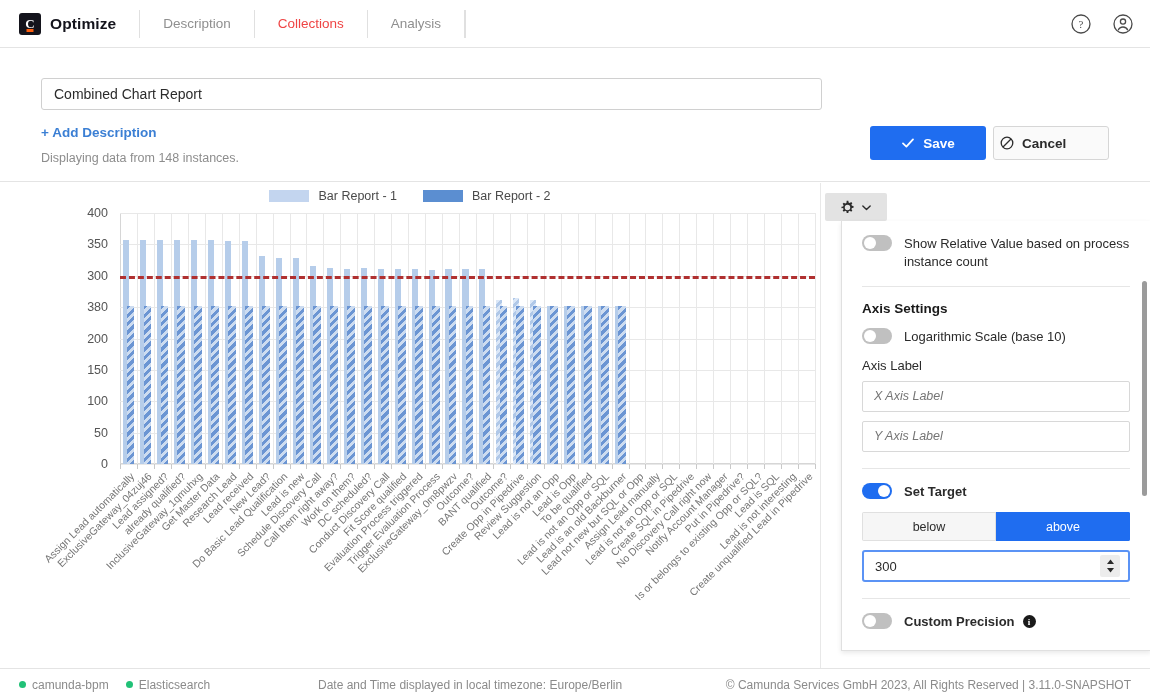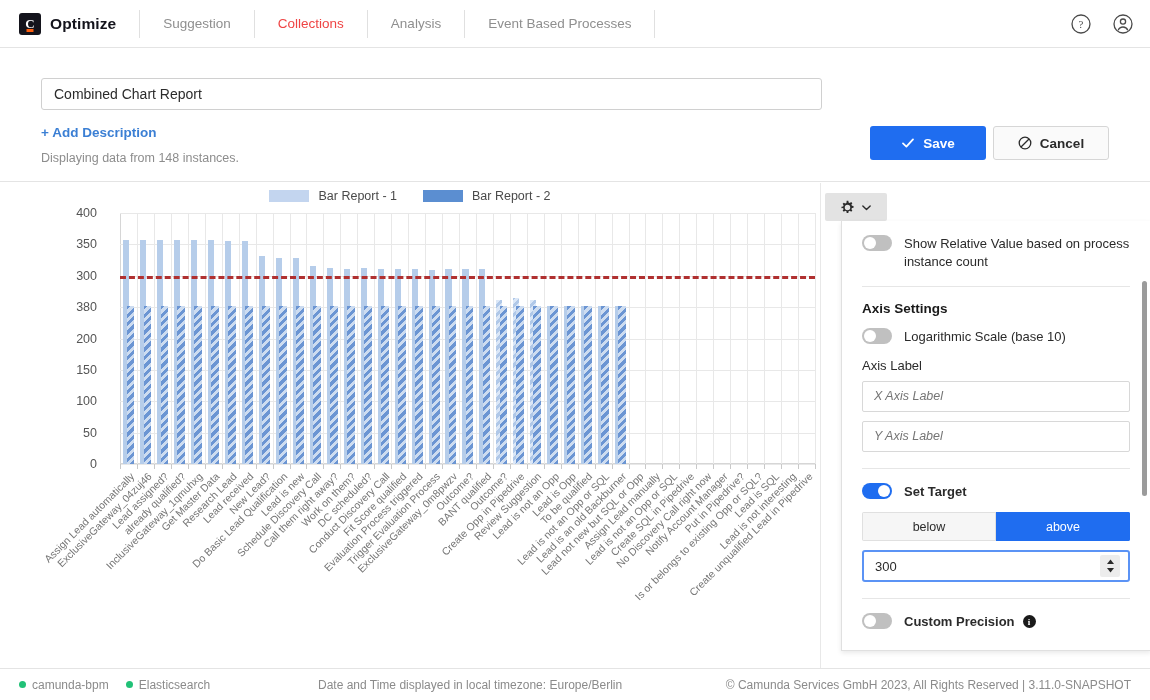--- a/index.html
+++ b/index.html
@@ -61,21 +61,21 @@
     position: absolute; left: 870px; top: 78px; width: 116px; height: 34px;
     background: #1f6df0; color: #fff; border: none; border-radius: 3px;
     font-size: 13.5px; font-weight: bold; cursor: pointer;
     display: flex; align-items: center; justify-content: center; gap: 8px;
     font-family: "Liberation Sans", sans-serif;
   }
   .btn-cancel {
     position: absolute; left: 993px; top: 78px; width: 116px; height: 34px;
     background: #fafafa; color: #2b2b2b; border: 1px solid #d6d6d6; border-radius: 3px;
     font-size: 13.5px; font-weight: bold; cursor: pointer;
-    display: flex; align-items: center; justify-content: center; gap: 8px;
+    display: flex; align-items: center; justify-content: flex-start; gap: 8px;
     font-family: "Liberation Sans", sans-serif;
   }
   .upd-row { position: absolute; right: 41px; top: 152px; display: flex; align-items: center; gap: 10px; }
   .upd-label { font-size: 13.5px; color: #2b2b2b; }
 
   .toggle { width: 30px; height: 16px; border-radius: 9px; background: #c0c0c0; position: relative; cursor: pointer; flex: none; }
   .toggle.on { background: #1f6df0; }
   .toggle .knob { position: absolute; top: 2px; left: 2px; width: 12px; height: 12px; border-radius: 50%; background: #fff; transition: left .1s; }
   .toggle.on .knob { left: 16px; }
 
@@ -83,21 +83,21 @@
   .chart-wrap { position: absolute; top: 183px; left: 0; width: 820px; height: 485px; background: #fff; }
   .legend { position: absolute; top: 6px; left: 0; width: 820px; display: flex; justify-content: center; gap: 26px; align-items: center; }
   .legend-item { display: flex; align-items: center; gap: 9px; }
   .legend-swatch { width: 40px; height: 12px; }
   .legend-text { font-size: 12.5px; color: #4a4a4a; }
 
   .plot { position: absolute; left: 120px; top: 30px; width: 695px; height: 251px; }
   .plot-frame { position: absolute; inset: 0; border-left: 1px solid #d6d6d6; border-bottom: 1px solid #d6d6d6; }
   .gridline-h { position: absolute; left: 0; width: 100%; height: 1px; background: #e8e8e8; }
   .gridline-v { position: absolute; top: 0; height: 100%; width: 1px; background: #e8e8e8; }
-  .ylabel { position: absolute; right: 100%; margin-right: 23px; transform: translateY(-50%); font-size: 12.5px; color: #555; white-space: nowrap; }
+  .ylabel { position: absolute; right: 100%; margin-right: 12px; transform: translateY(-50%); font-size: 12.5px; color: #555; white-space: nowrap; }
   .tick-x { position: absolute; top: 100%; width: 1px; height: 5px; background: #c9c9c9; }
   .bar1 { position: absolute; bottom: 0; background: #b6cdea; }
   .bar2 { position: absolute; bottom: 0; background: #6c96d4; }
   .bar2.hatch {
     background-image: repeating-linear-gradient(-45deg, #6b95d3 0 3px, #cddcf0 3px 6px);
   }
   .bar1.hatch-lite {
     background-image: repeating-linear-gradient(-45deg, #b0c8e8 0 3px, #dbe7f7 3px 6px);
   }
   .target-line { position: absolute; left: 0; width: 100%; height: 0; border-top: 3px dashed #b03030; }
@@ -179,27 +179,26 @@
   <div class="topnav">
     <div class="brand">
       <div class="brand-logo">
         <span class="c">C</span>
         <span class="dot"></span>
       </div>
       <span class="brand-name">Optimize</span>
     </div>
     <div class="nav-items">
       <div class="nav-sep"></div>
-      <div class="nav-item">Suggestion</div>
+      <div class="nav-item">Description</div>
       <div class="nav-sep"></div>
       <div class="nav-item active">Collections</div>
       <div class="nav-sep"></div>
       <div class="nav-item">Analysis</div>
       <div class="nav-sep"></div>
-      <div class="nav-item">Event Based Processes</div>
       <div class="nav-sep"></div>
     </div>
     <div class="nav-right">
       <span class="icon-circle">
         <svg width="22" height="22" viewBox="0 0 22 22">
             <circle cx="11" cy="11" r="9" fill="none" stroke="#4a4a4a" stroke-width="1.3"></circle>
             <text x="11" y="15.3" text-anchor="middle" font-size="11" fill="#4a4a4a" font-family="Liberation Serif, serif">?</text>
           </svg>
       </span>
       <span class="icon-circle">

